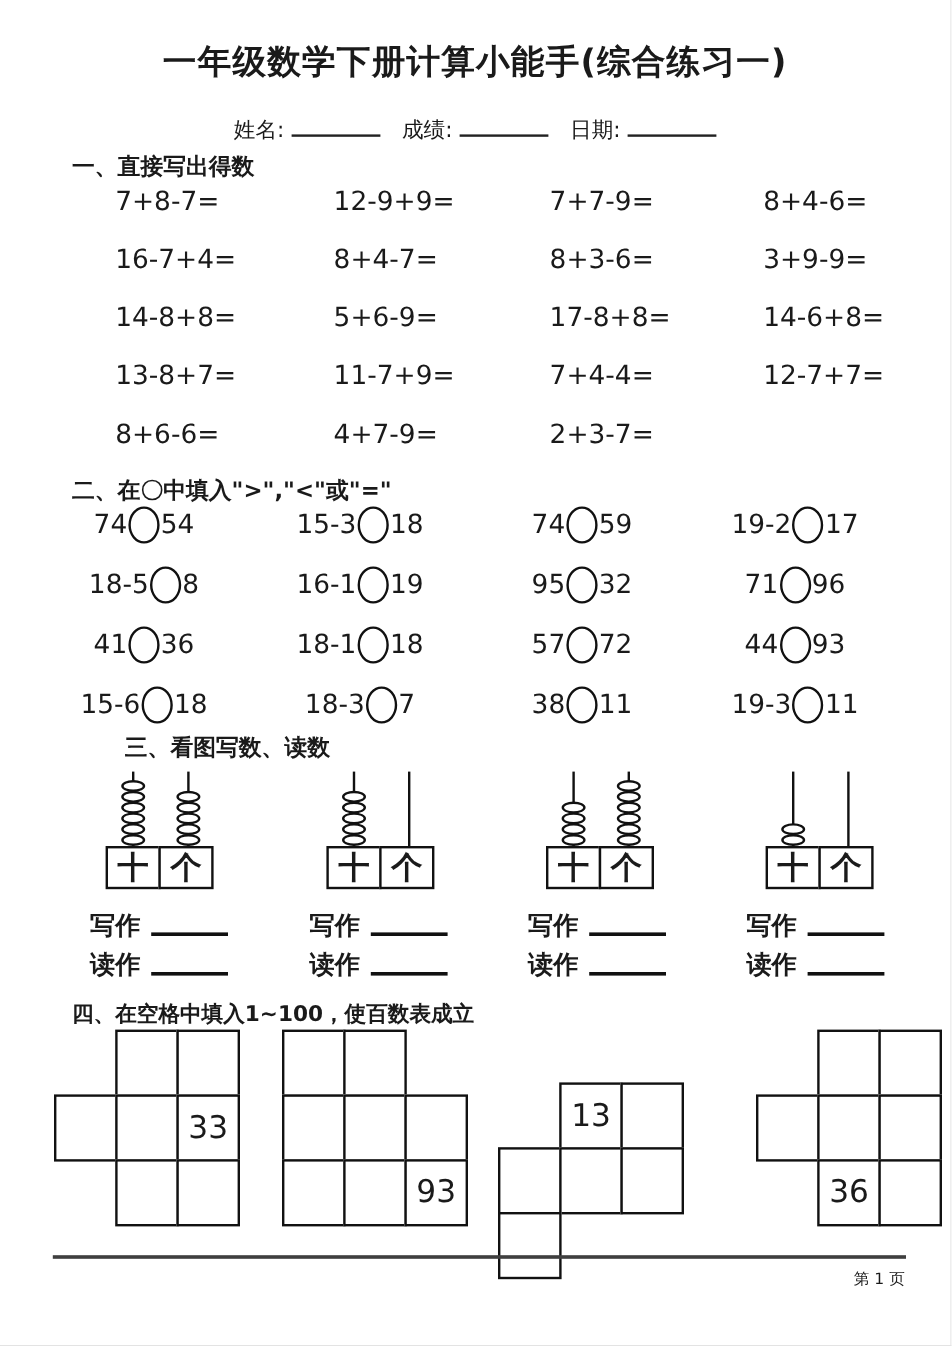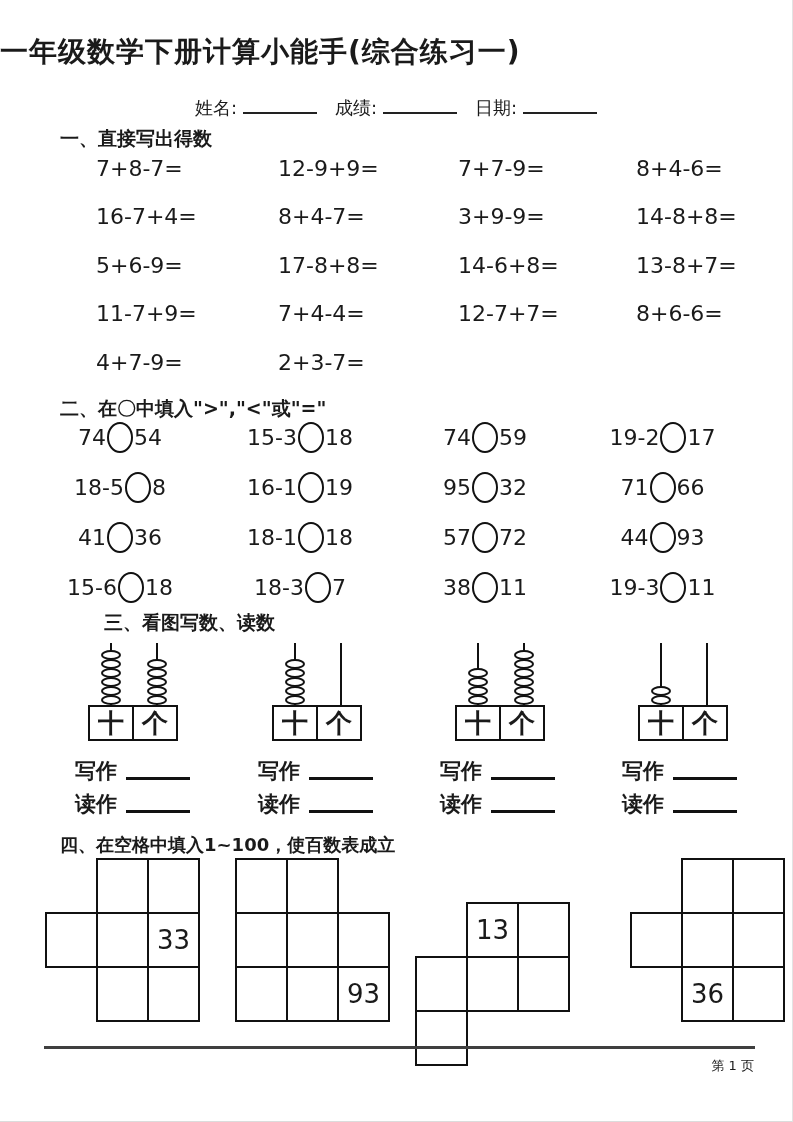--- a/index.html
+++ b/index.html
@@ -3,21 +3,21 @@
 <meta charset="utf-8">
 <style>
   html,body { margin:0; padding:0; }
   body {
     width:793px; height:1122px; background:#ffffff; position:relative;
     font-family:"DejaVu Sans","Liberation Sans",sans-serif; color:#1a1a1a;
     overflow:hidden;
   }
   .page { position:absolute; inset:0; border-right:1px solid #e3e3e3; border-bottom:1px solid #dcdcdc; }
 
-  .title { position:absolute; top:33px; left:0; width:100%; text-align:left;
+  .title { position:absolute; top:33px; left:0; width:100%; text-align:center;
            font-size:28px; font-weight:700; letter-spacing:1px; }
 
   .name-line { position:absolute; top:96px; left:0; width:100%; text-align:center; font-size:18px; }
   .blank { display:inline-block; width:74px; height:16px; border-bottom:2px solid #222;
            margin:0 18px 0 6px; vertical-align:baseline; }
   .blank.last { margin-right:0; }
 
   .sec-heading { position:absolute; left:60px; font-size:19px; font-weight:700; white-space:nowrap; }
   .h-one   { top:126px; }
   .h-two   { top:396px; }
@@ -79,20 +79,21 @@
 
   <div class="sec-heading h-one">一、直接写出得数</div>
 
   <div class="calc-grid">
     <span class="calc-item">7+8-7=</span>
     <span class="calc-item">12-9+9=</span>
     <span class="calc-item">7+7-9=</span>
     <span class="calc-item">8+4-6=</span>
     <span class="calc-item">16-7+4=</span>
     <span class="calc-item">8+4-7=</span>
+    <span class="calc-item">8+3-6=</span>
     <span class="calc-item">3+9-9=</span>
     <span class="calc-item">14-8+8=</span>
     <span class="calc-item">5+6-9=</span>
     <span class="calc-item">17-8+8=</span>
     <span class="calc-item">14-6+8=</span>
     <span class="calc-item">13-8+7=</span>
     <span class="calc-item">11-7+9=</span>
     <span class="calc-item">7+4-4=</span>
     <span class="calc-item">12-7+7=</span>
     <span class="calc-item">8+6-6=</span>
@@ -134,21 +135,21 @@
         <span>19</span>
       </div>
     <div class="cmp-item">
         <span>95</span>
         <span class="circle"></span>
         <span>32</span>
       </div>
     <div class="cmp-item">
         <span>71</span>
         <span class="circle"></span>
-        <span>66</span>
+        <span>96</span>
       </div>
     <div class="cmp-item">
         <span>41</span>
         <span class="circle"></span>
         <span>36</span>
       </div>
     <div class="cmp-item">
         <span>18-1</span>
         <span class="circle"></span>
         <span>18</span>

